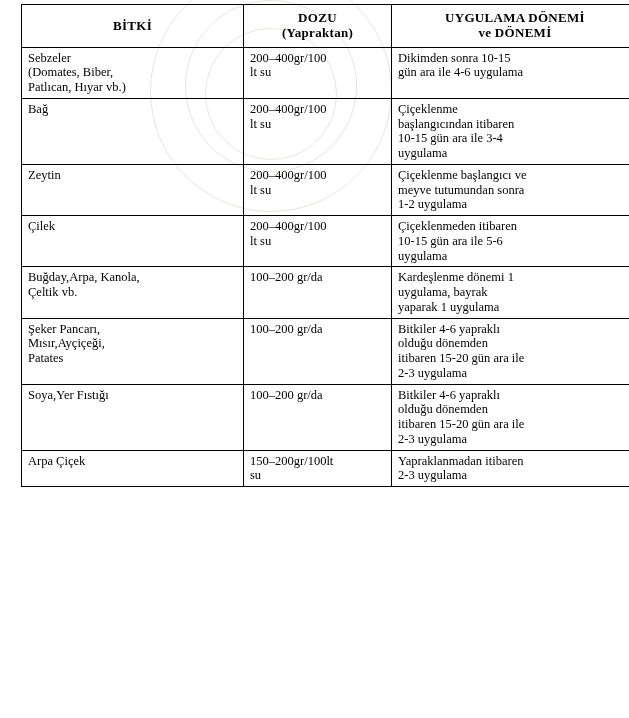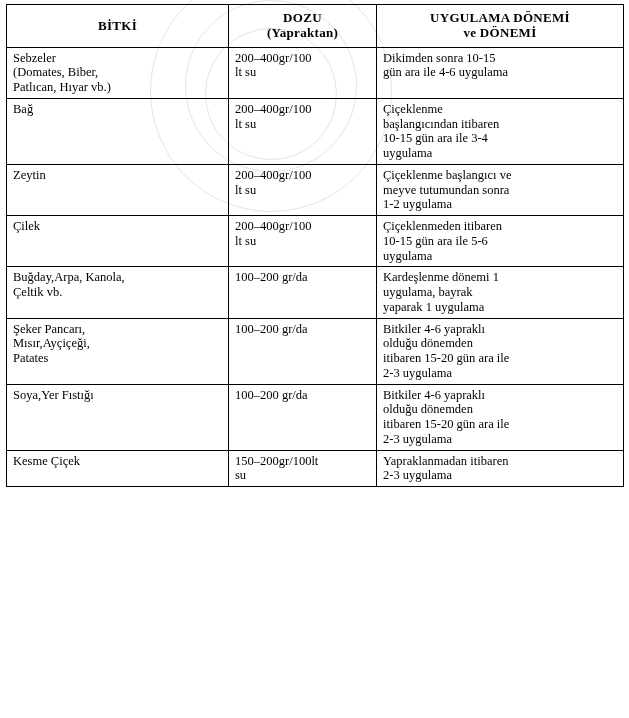--- a/index.html
+++ b/index.html
@@ -12,21 +12,21 @@
     height: 718px;
     font-family: "Liberation Serif", serif;
     color: #000000;
     overflow: hidden;
   }
   .page {
     position: relative;
     width: 629px;
     height: 718px;
     box-sizing: border-box;
-    padding: 4px 6px 0 6px;
+    padding: 4px 6px 0 21px;
   }
   
   .watermark {
     position: absolute;
     border: 1px solid #e9e4de;
     border-radius: 50%;
     pointer-events: none;
     z-index: 0;
   }
   .wm1 { left: 185px; top: 0px;  width: 170px; height: 170px; }
@@ -152,21 +152,21 @@
       </tr>
       <tr>
         <td class="plant">Soya,Yer Fıstığı</td>
         <td class="dose">100–200 gr/da</td>
         <td class="appl">Bitkiler 4-6 yapraklı
 olduğu dönemden
 itibaren 15-20 gün ara ile
 2-3 uygulama</td>
       </tr>
       <tr>
-        <td class="plant">Kesme Çiçek</td>
+        <td class="plant">Arpa Çiçek</td>
         <td class="dose">150–200gr/100lt
 su</td>
         <td class="appl">Yapraklanmadan itibaren
 2-3 uygulama</td>
       </tr>
     </tbody>
   </table>
 
 </div>
 

